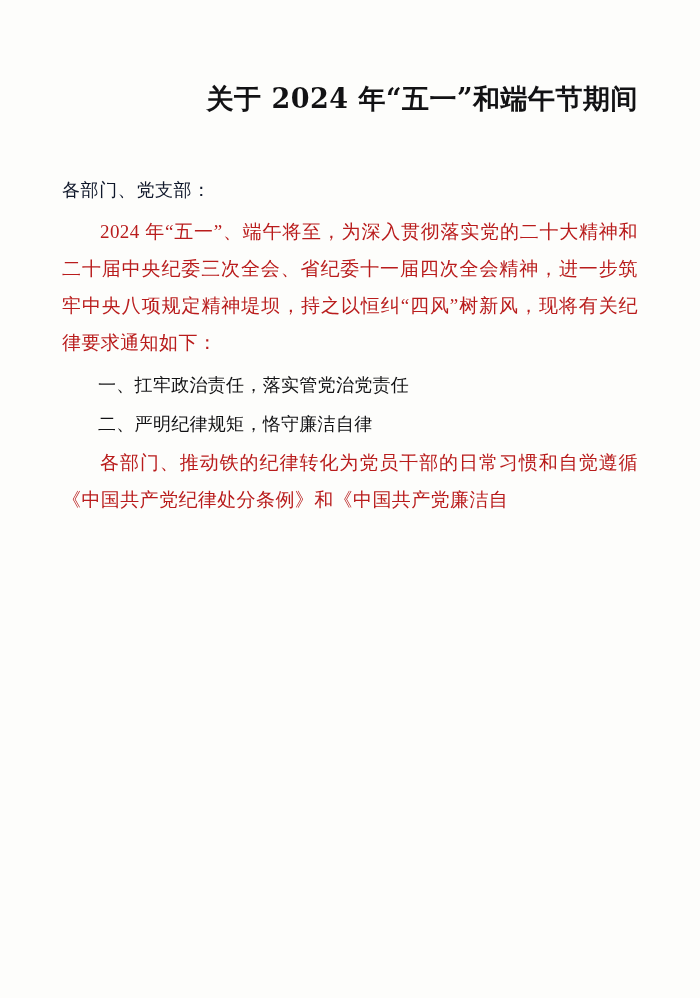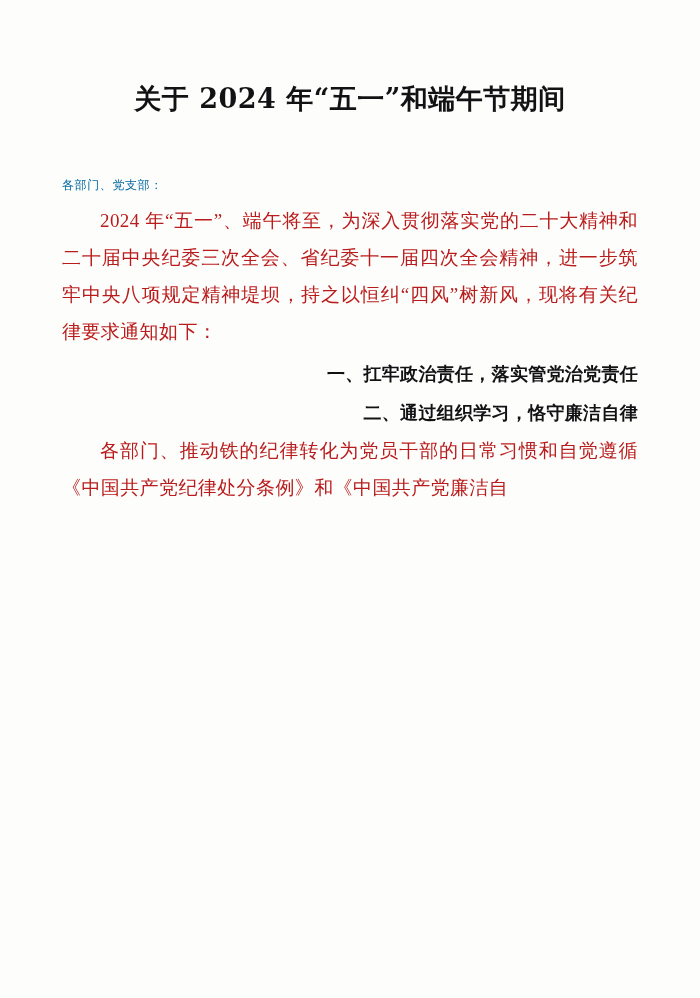--- a/index.html
+++ b/index.html
@@ -28,55 +28,55 @@
     font-weight: bold;
     font-size: 27px;
     line-height: 1.55;
     letter-spacing: 0.5px;
     color: #121214;
     margin: 0;
   }
   .title-line {
     display: block;
     white-space: nowrap;
+    text-align: right;
   }
   .title-line + .title-line {
     margin-top: 16px;
   }
   .body-block {
     margin-top: 54px;
   }
   .salutation {
-    font-size: 12px;
+    font-size: 18px;
     line-height: 1.85;
     letter-spacing: 0.6px;
     margin: 0 0 6px 0;
     text-indent: 0;
-    color: #0369a1;
+    color: #0f172a;
   }
   .para {
     font-size: 19px;
     line-height: 1.95;
     letter-spacing: 0.4px;
     margin: 0;
     text-indent: 2em;
     text-align: justify;
     text-justify: inter-ideograph;
     color: #b91c1c;
   }
   .section-head {
     font-family: "DejaVu Sans", "Liberation Sans", sans-serif;
-    font-weight: bold;
+    font-weight: normal;
     font-size: 18px;
     line-height: 1.95;
     letter-spacing: 0.3px;
     margin: 4px 0 0 0;
     text-indent: 2em;
     color: #121214;
-    text-align: right;
   }
   .para + .section-head {
     margin-top: 6px;
   }
   .section-head + .para {
     margin-top: 2px;
   }
   .clip-bottom {
     overflow: hidden;
   }
@@ -92,19 +92,19 @@
 
   <div class="body-block clip-bottom">
 
     <p class="salutation">各部门、党支部：</p>
 
     <p class="para">2024 年“五一”、端午将至，为深入贯彻落实党的二十大精神和二十届中央纪委三次全会、省纪委十一届四次全会精神，进一步筑牢中央八项规定精神堤坝，持之以恒纠“四风”树新风，现将有关纪律要求通知如下：</p>
 
     <p class="section-head">一、扛牢政治责任，落实管党治党责任</p>
 
 
-    <p class="section-head">二、通过组织学习，恪守廉洁自律</p>
+    <p class="section-head">二、严明纪律规矩，恪守廉洁自律</p>
 
     <p class="para">各部门、推动铁的纪律转化为党员干部的日常习惯和自觉遵循《中国共产党纪律处分条例》和《中国共产党廉洁自</p>
 
   </div>
 
 </div>
 
 </body></html>

